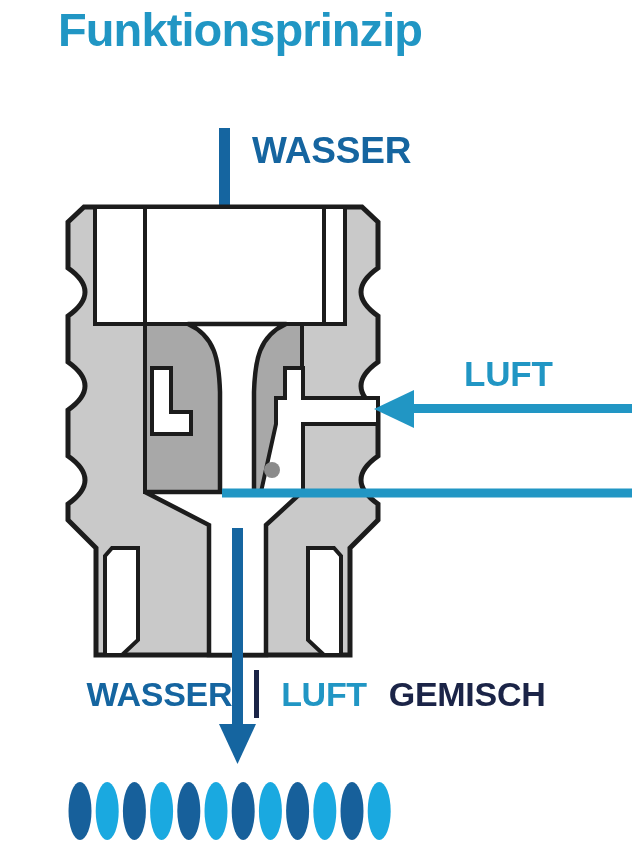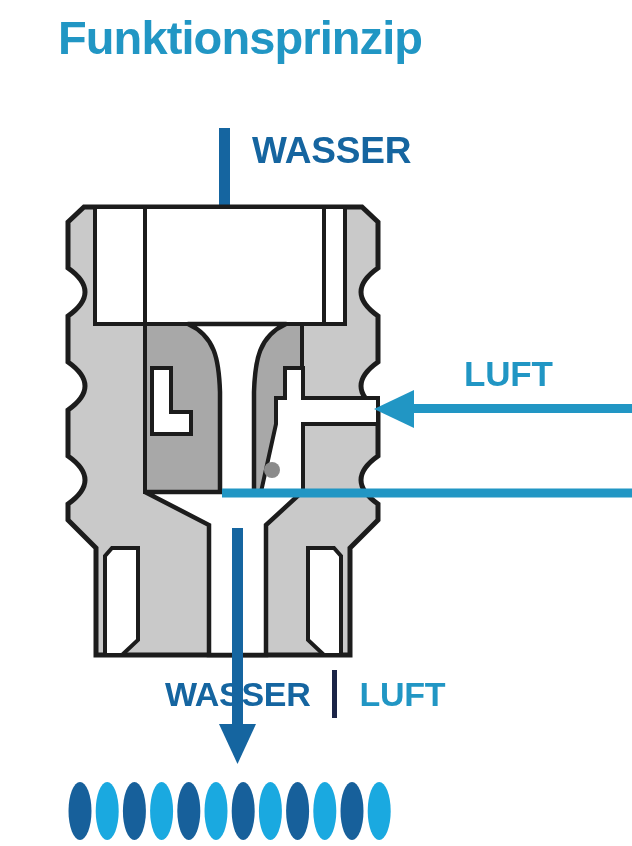--- a/index.html
+++ b/index.html
@@ -242,26 +242,27 @@
         <ellipse cx="243.2" cy="811" rx="11.5" ry="29" fill="#17609b"></ellipse>
         <ellipse cx="270.4" cy="811" rx="11.5" ry="29" fill="#1aa9e0"></ellipse>
         <ellipse cx="297.6" cy="811" rx="11.5" ry="29" fill="#17609b"></ellipse>
         <ellipse cx="324.8" cy="811" rx="11.5" ry="29" fill="#1aa9e0"></ellipse>
         <ellipse cx="352.0" cy="811" rx="11.5" ry="29" fill="#17609b"></ellipse>
         <ellipse cx="379.2" cy="811" rx="11.5" ry="29" fill="#1aa9e0"></ellipse>
       </g>
 
   </svg>
 
-  <div class="txt" id="page-title" style="color: rgb(33, 150, 196); margin-top: 8px;">Funktionsprinzip</div>
+  <div class="txt" id="page-title" style="color: rgb(33, 150, 196);">Funktionsprinzip</div>
 
   <div class="txt" id="label-wasser-top" style="color: rgb(21, 101, 160);">WASSER</div>
 
   <div class="txt" id="label-luft-right" style="color: rgb(33, 150, 196);">LUFT</div>
 
 
   <div id="legend">
     <span class="legend-item" id="legend-wasser" style="color: rgb(21, 101, 160);">WASSER</span>
     <span id="legend-divider" style="background: rgb(27, 36, 71);"></span>
     <span class="legend-item" id="legend-luft" style="color: rgb(33, 150, 196);">LUFT</span>
+    <span class="legend-item" id="legend-gemisch" style="color: rgb(27, 36, 71);">GEMISCH</span>
   </div>
 
 </div>
 
 </body></html>

